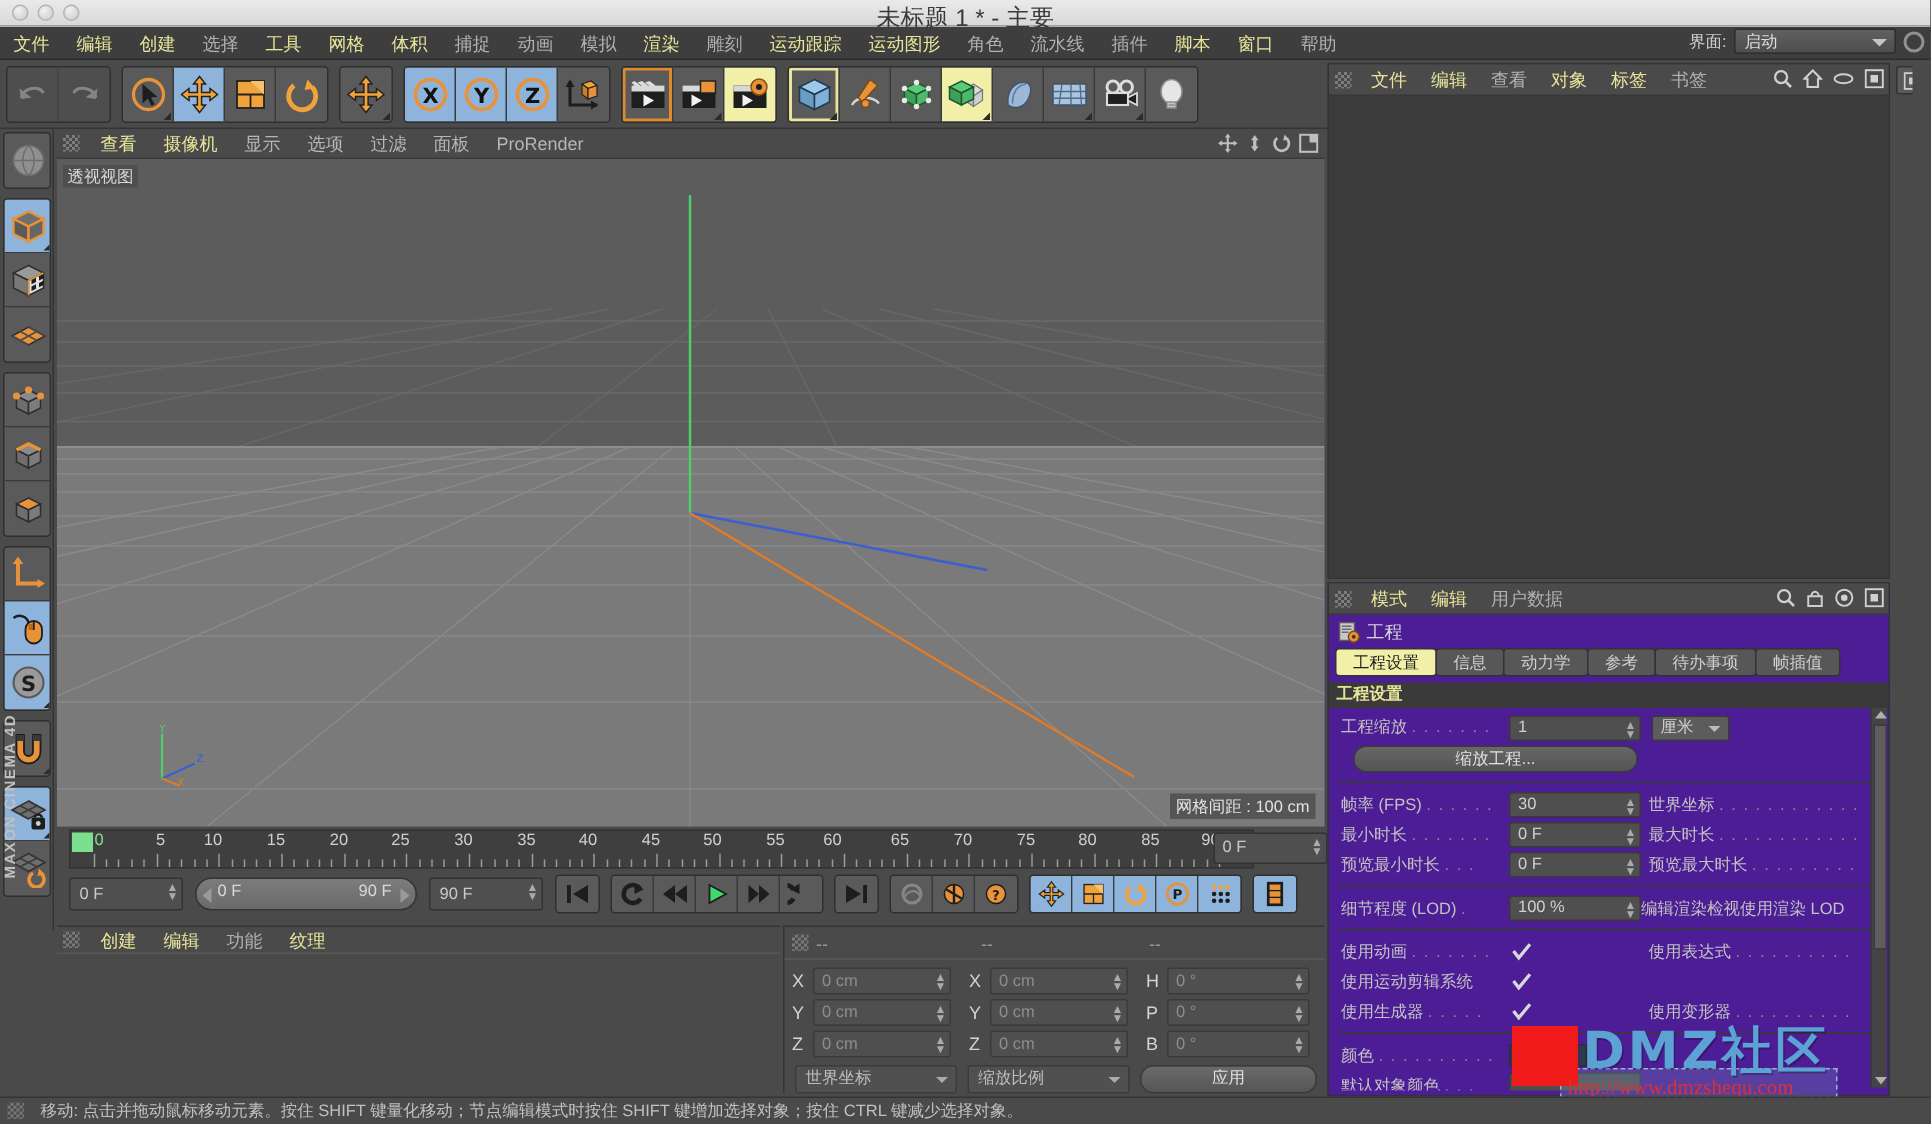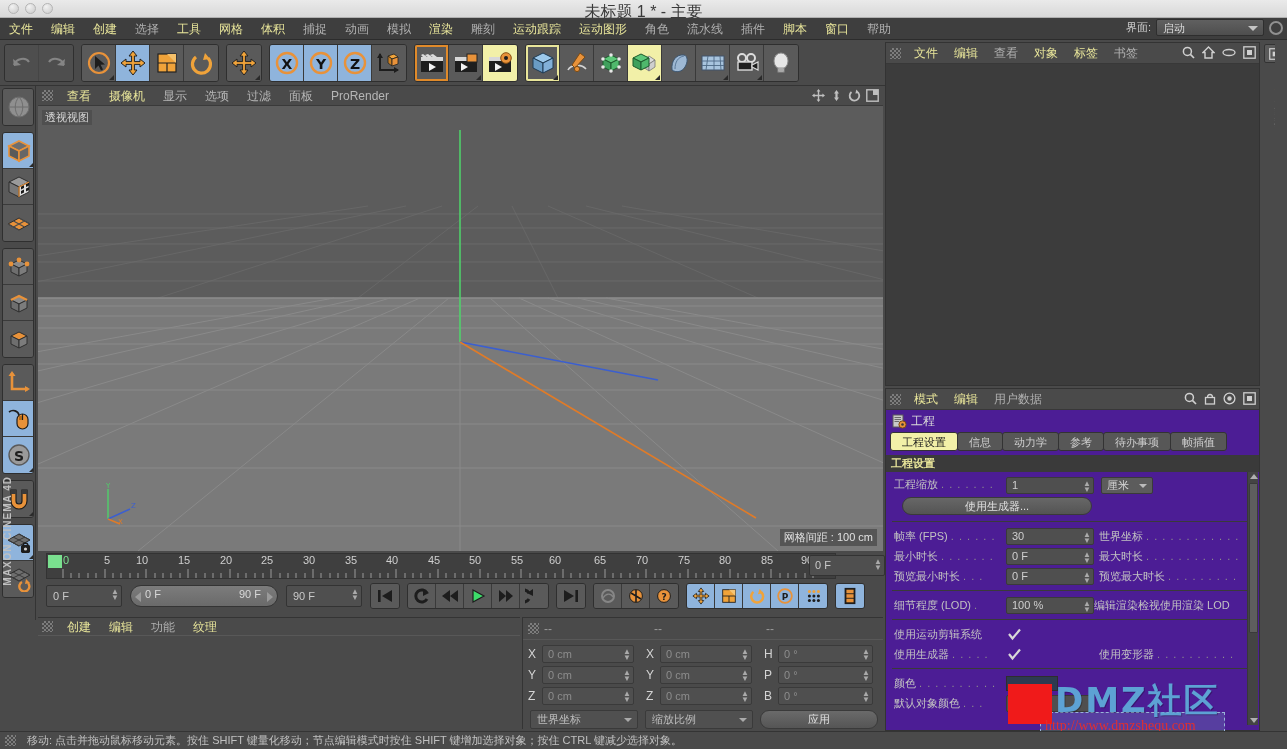--- a/index.html
+++ b/index.html
@@ -1202,21 +1202,21 @@
             <span>1</span>
             <span class="spin">▲<br>▼</span>
           </div>
           <div class="punit">
             <span>厘米</span>
             <span class="caret"></span>
           </div>
         </div>
 
         <div class="prow">
-          <div class="pbtn">使用生成器...</div>
+          <div class="pbtn">缩放工程...</div>
         </div>
 
         <div class="divider"></div>
 
         <div class="prow2">
           <div class="pcol-a">
             <span class="plabel"><span>帧率 (FPS)</span> <span class="dots">. . . . . .</span></span>
             <div class="pfield pf">
               <span>30</span>
               <span class="spin">▲<br>▼</span>
@@ -1263,20 +1263,33 @@
               <span class="spin">▲<br>▼</span>
             </div>
           </div>
           <div class="pcol-b">
             <span class="plabel" style="width:175px">编辑渲染检视使用渲染 LOD</span>
           </div>
         </div>
 
         <div class="divider"></div>
 
+        <div class="prow2">
+          <div class="pcol-a">
+            <span class="plabel"><span>使用动画</span> <span class="dots">. . . . . . .</span></span>
+            <span class="chk">
+              <svg viewBox="0 0 13 13">
+                  <path d="M1 6 L4.5 10.5 L12 1.5" stroke="#d8d8d8" stroke-width="2.2" fill="none"></path>
+                </svg>
+            </span>
+          </div>
+          <div class="pcol-b">
+            <span class="plabel" style="width:160px"><span>使用表达式</span> <span class="dots">. . . . . . . . . .</span></span>
+          </div>
+        </div>
 
         <div class="prow2">
           <div class="pcol-a">
             <span class="plabel">使用运动剪辑系统</span>
             <span class="chk">
               <svg viewBox="0 0 13 13">
                   <path d="M1 6 L4.5 10.5 L12 1.5" stroke="#d8d8d8" stroke-width="2.2" fill="none"></path>
                 </svg>
             </span>
           </div>

